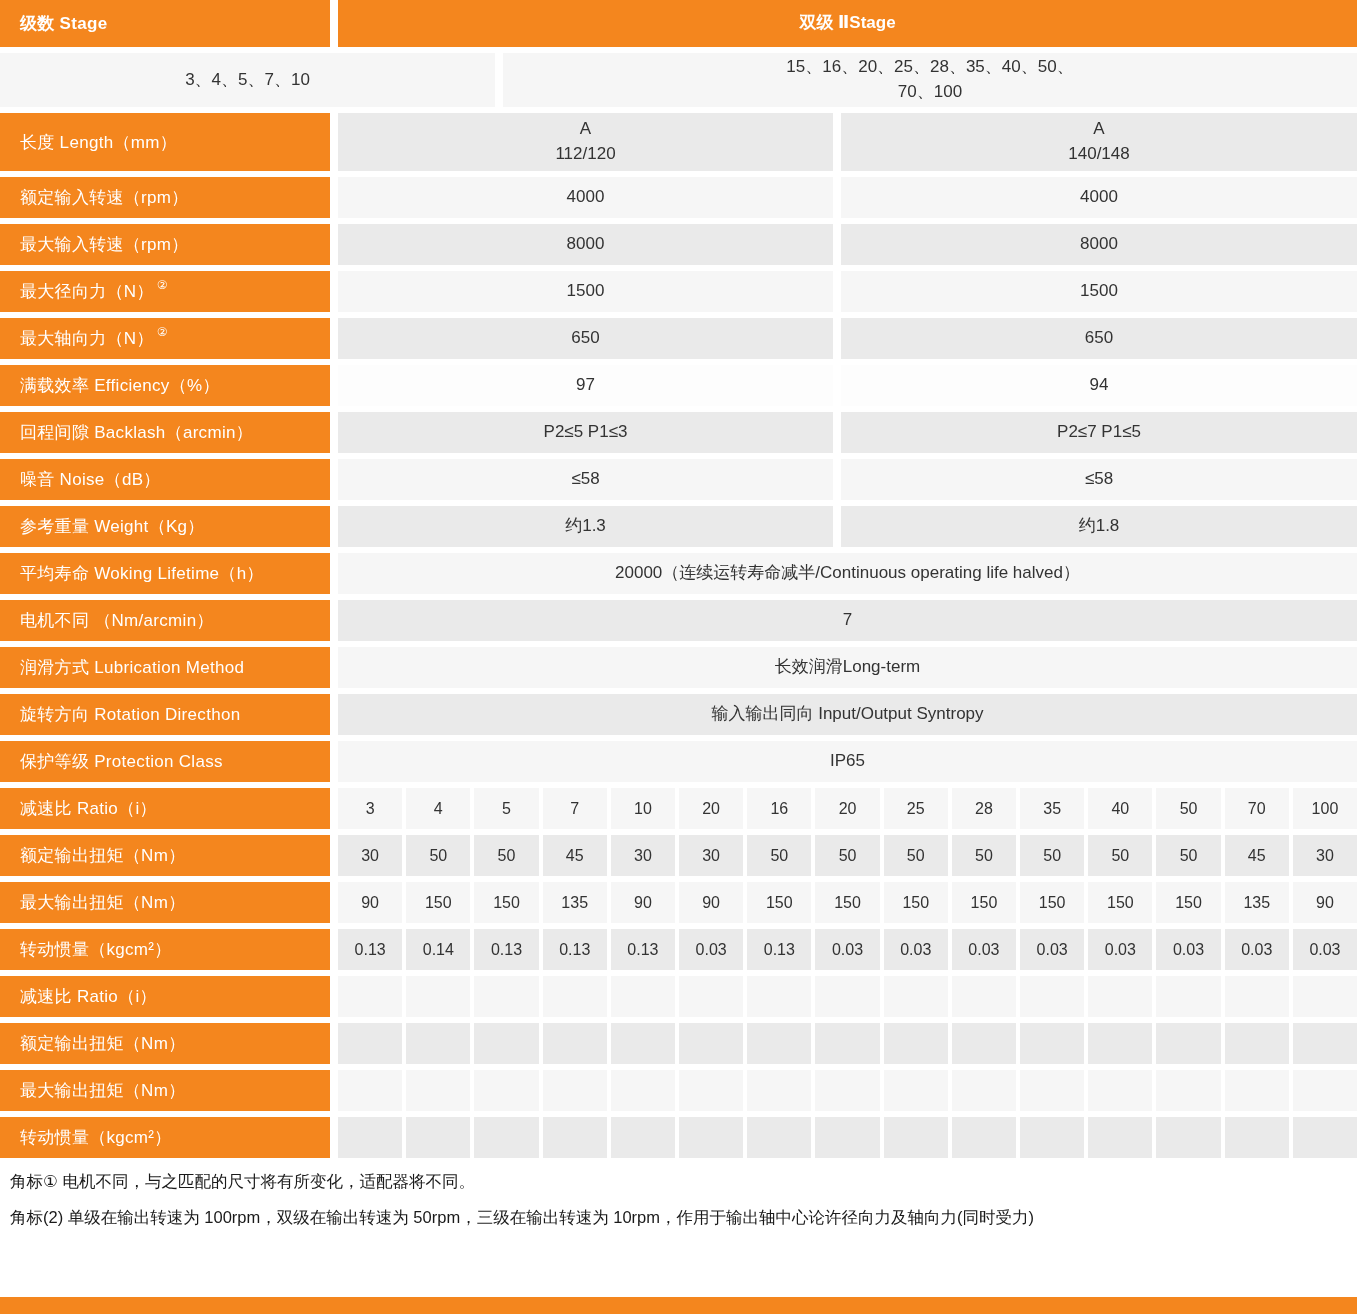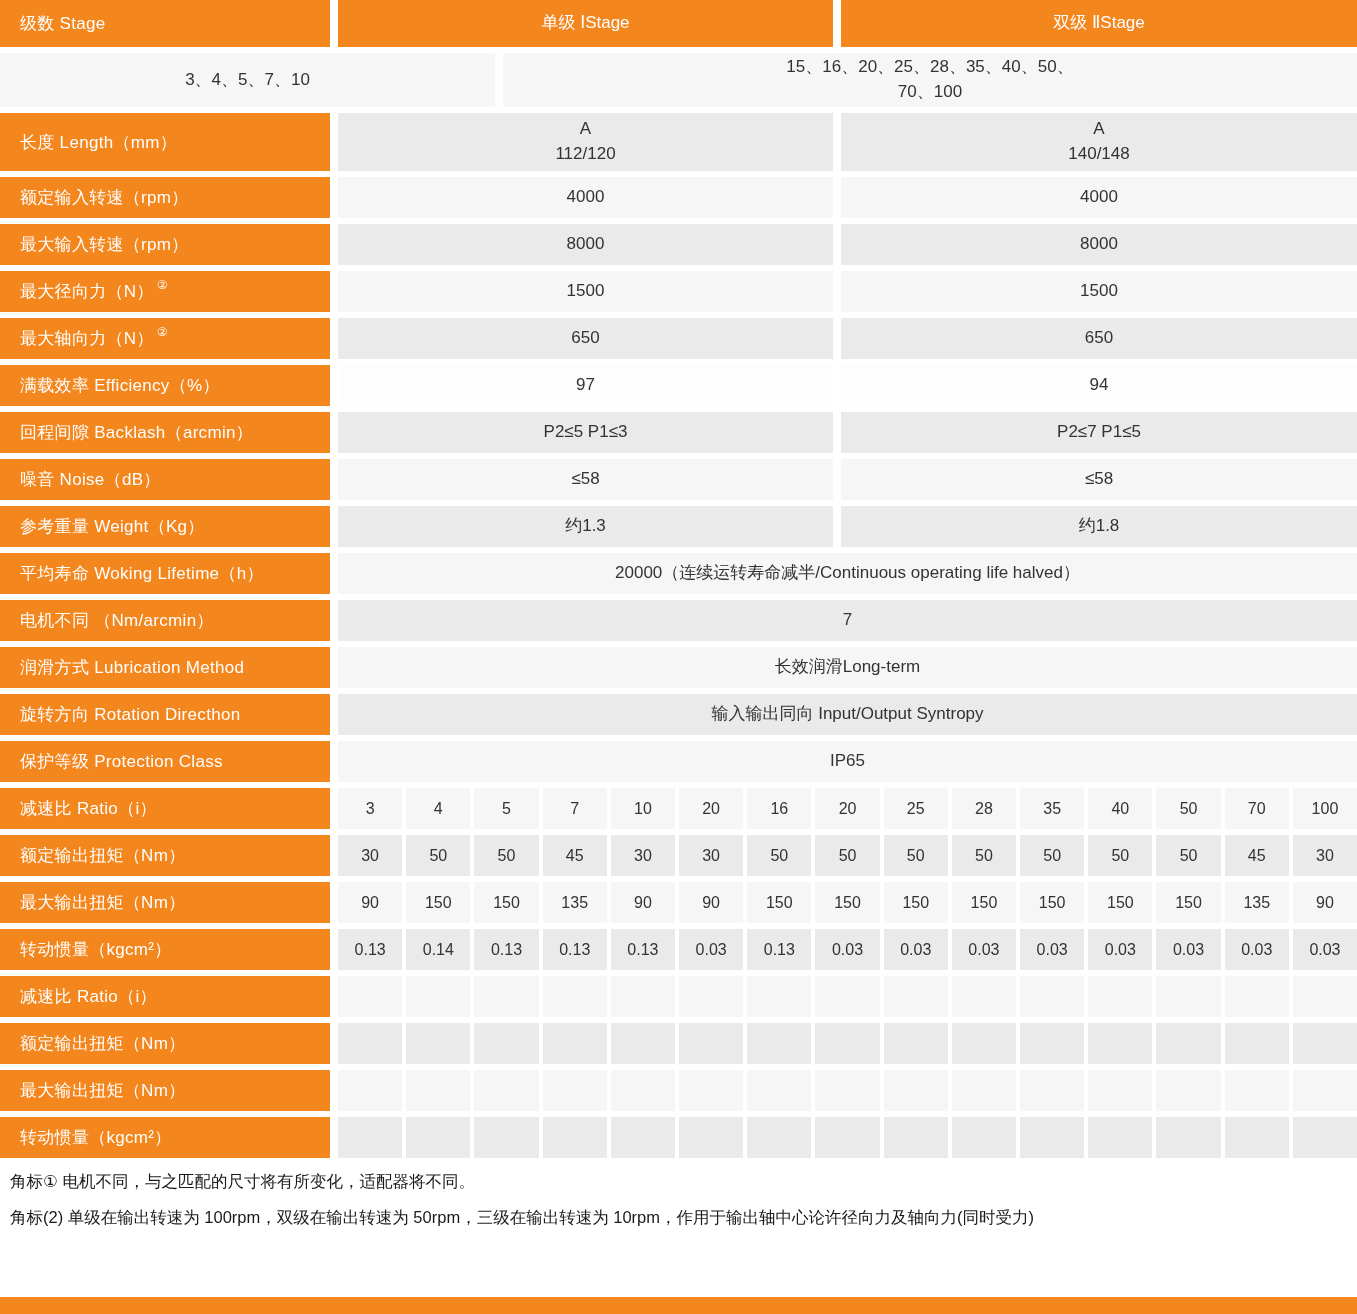--- a/index.html
+++ b/index.html
@@ -43,21 +43,21 @@
     line-height:1.45;
   }
   .c1{flex:0 0 495px;}
   .c2{flex:1;}
   .merged{flex:1;}
   .light{background:var(--row-light);}
   .dark{background:var(--row-dark);}
   .white{background:var(--row-white);}
   .orangecell{background:var(--orange);color:var(--label-text);font-size:17px;}
   
-  .head-row{height:47px;}
+  .head-row{height:47px;font-weight:bold;}
   
   #twocol-rows .trow:nth-child(1){height:54px;}
   #twocol-rows .trow:nth-child(2){height:58px;}
   
   .gridcells{flex:1;display:flex;gap:4px;}
   .gridcells .cell{flex:1;font-size:16px;white-space:nowrap;}
   
   .notes{margin-top:12px;padding-left:10px;}
   .note{
     font-size:16.5px;
@@ -72,23 +72,20 @@
   }
 </style>
 </head>
 <body>
 
 <div class="sheet">
 
   <div class="trow head-row">
     <div class="lbl">
       <span>级数 Stage</span>
-    </div>
-    <div class="cell c1 orangecell">
-      <span>单级 ⅠStage</span>
     </div>
     <div class="cell c2 orangecell">
       <span>双级 ⅡStage</span>
     </div>
   </div>
 
   <div id="twocol-rows">
       <div class="trow">
         <div class="cell c1 light">3、4、5、7、10</div>
         <div class="cell c2 light">15、16、20、25、28、35、40、50、

